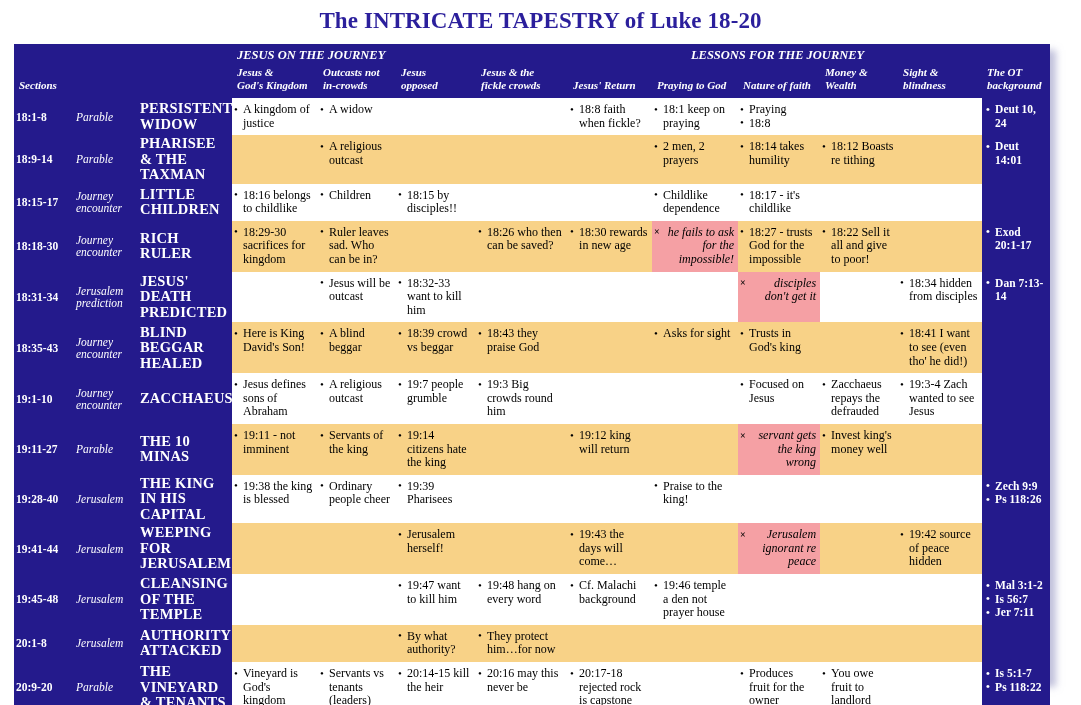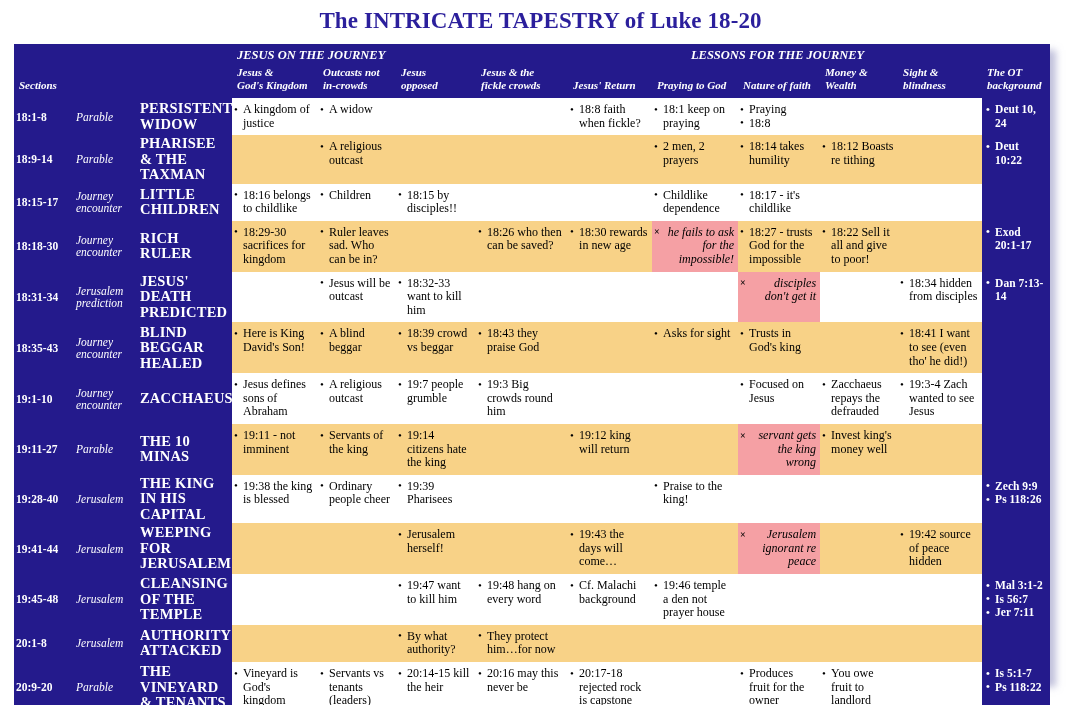--- a/index.html
+++ b/index.html
@@ -252,21 +252,21 @@
               <span class="b">2 men, 2 prayers</span>
             </td>
             <td class="cell">
               <span class="b">18:14 takes humility</span>
             </td>
             <td class="cell">
               <span class="b">18:12 Boasts re tithing</span>
             </td>
             <td class="cell"></td>
             <td class="ot">
-              <span class="b">Deut 10:22</span>
+              <span class="b">Deut 14:01</span>
             </td>
           </tr>
           <tr class="white">
             <td class="ref">18:15-17</td>
             <td class="kind">Journey encounter</td>
             <td class="name">LITTLE CHILDREN</td>
             <td class="cell">
               <span class="b">18:16 belongs to childlike</span>
             </td>
             <td class="cell">

